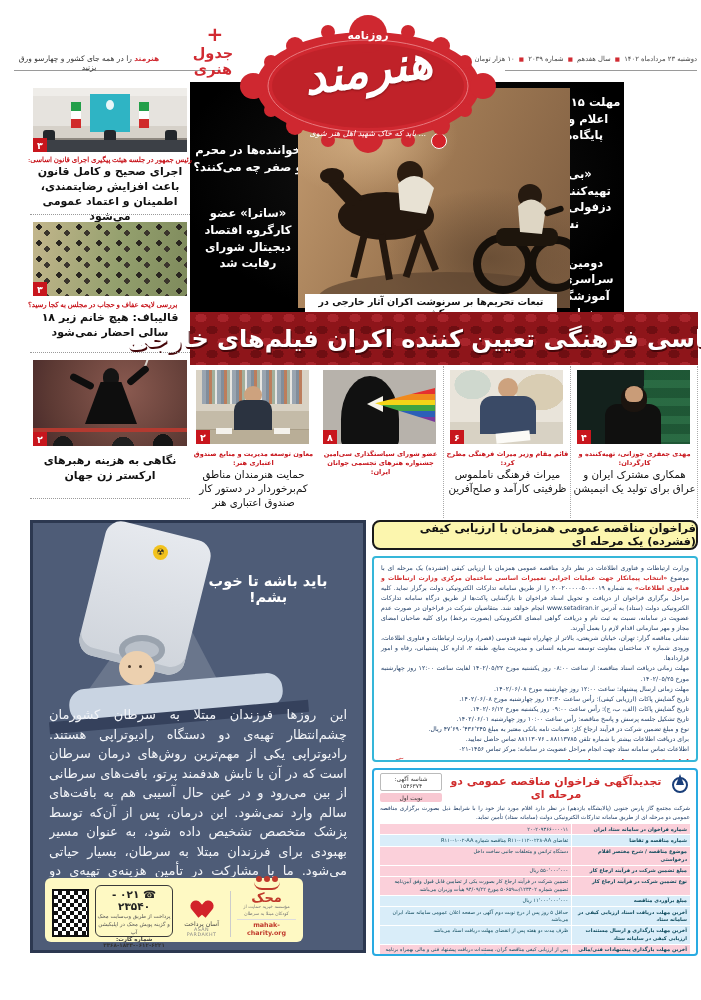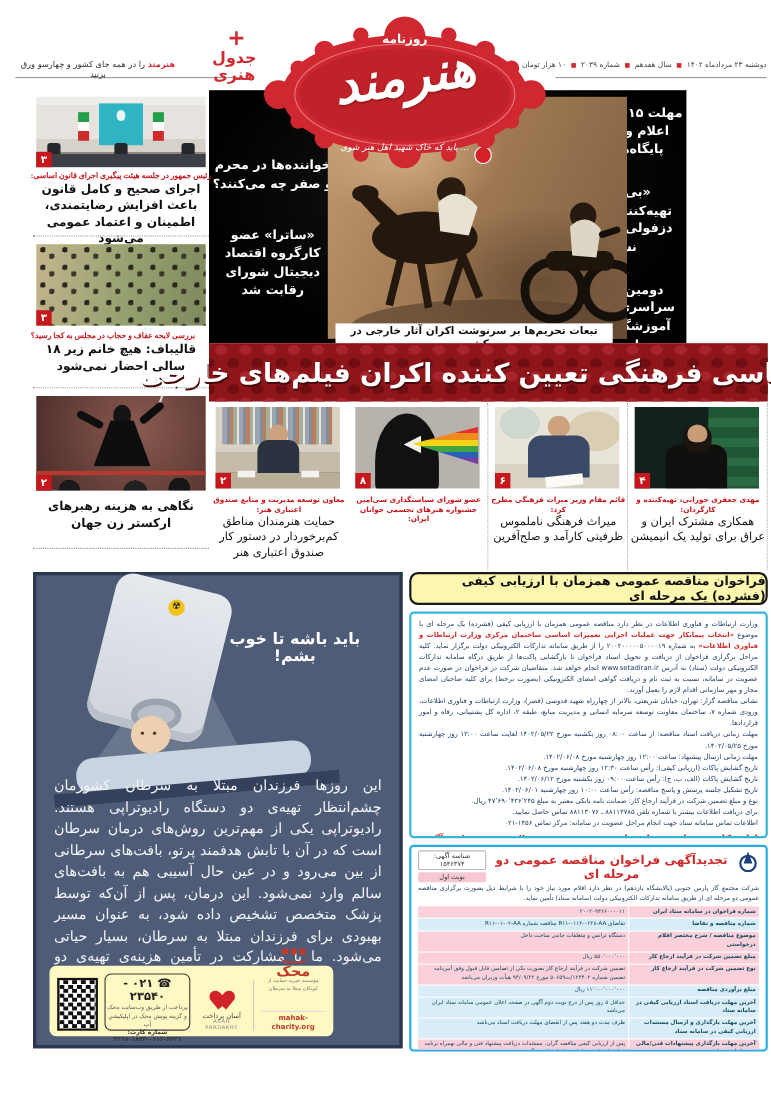--- a/index.html
+++ b/index.html
@@ -125,21 +125,21 @@
   .heart:after { right:0; transform:rotate(40deg); }
   .asan-fa { font-size:6.2px; color:#444; margin-top:2px; }
   .asan-en { font-size:4.8px; color:#888; letter-spacing:.5px; }
   .vdiv { width:1px; height:46px; background:#ccc; }
   .mklogo { width:78px; text-align:center; direction:rtl; }
   .mk-people { display:flex; justify-content:center; gap:2px; }
   .mk-people i { width:6px; height:6px; background:#c0392b; border-radius:50%; }
   .mk-arc { width:26px; height:8px; border-bottom:2.5px solid #c0392b; border-radius:0 0 12px 12px; margin:0 auto 1px; }
   .mk-name { color:#c0392b; font-weight:bold; font-size:13px; line-height:1; }
   .mk-subtxt { font-size:4.6px; color:#777; line-height:1.4; white-space:pre-line; }
-  .mk-url { font-size:6.4px; font-weight:bold; color:#c0392b; border-top:1px solid #ddd; margin-top:16px; padding-top:1px; direction:ltr; }
+  .mk-url { font-size:6.4px; font-weight:bold; color:#c0392b; border-top:1px solid #ddd; margin-top:2px; padding-top:1px; direction:ltr; }
 
   
   .ad1 { position:absolute; left:372px; top:520px; width:326px; height:242px; }
   .ad1-title { position:absolute; left:0; top:0; width:100%; height:30px; background:#fcf6ae; border:2px solid #1a1a1a; border-radius:8px; display:flex; align-items:center; justify-content:center; font-weight:bold; font-size:11.3px; color:#111; }
   .ad1-body { position:absolute; left:0; top:36px; width:100%; bottom:0; border:2px solid #35b6d9; border-radius:4px; background:#fff; padding:5px 7px; overflow:hidden; }
   .ad1-text { font-size:6.2px; line-height:1.62; color:#16355f; text-align:justify; }
   .ad1-text .hl { color:#d02b2b; font-weight:bold; }
   .ad1-line { font-size:6.2px; line-height:1.62; color:#16355f; text-align:justify; }
   .ad1-foot { display:flex; justify-content:space-between; margin-top:4px; direction:rtl; }
   .ad1-foot .fr { color:#d02b2b; font-weight:bold; font-size:9px; }

